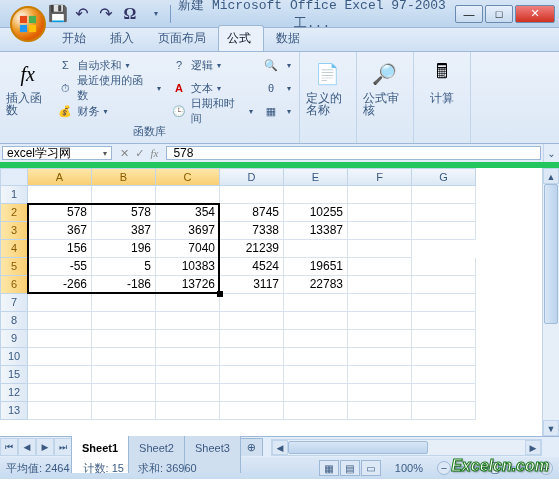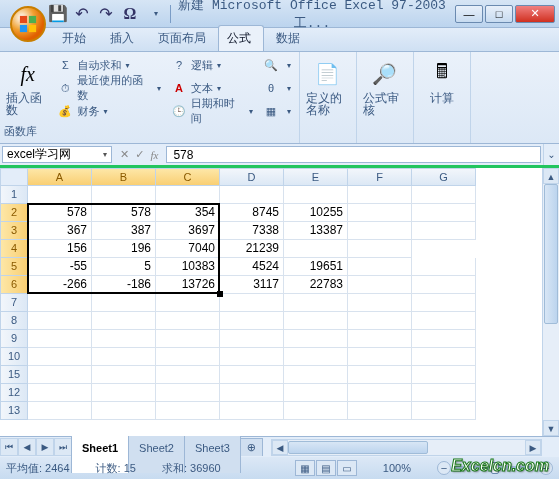--- a/index.html
+++ b/index.html
@@ -19,31 +19,31 @@
 
 
 .tabrow { height: 24px; background: linear-gradient(#e3edf9,#cfe0f3); display: flex; align-items: flex-end; padding-left: 50px; border-bottom: 1px solid #9db7d6; }
 .tab { padding: 4px 12px; font-size: 12px; color: #3b5a82; cursor: pointer; text-align: right; }
 .tab.active { background: #eaf1fa; border: 1px solid #9db7d6; border-bottom: none; border-radius: 3px 3px 0 0; color: #0f172a; padding-left: 8px; }
 
 
 .ribbon { height: 92px; background: linear-gradient(#eaf1fa,#dce8f6); border-bottom: 1px solid #9db7d6; display: flex; }
 .rgroup { border-right: 1px solid #c0d4ea; height: 100%; display: flex; flex-direction: column; padding: 2px 4px; }
 .rgroup .body { flex: 1; display: flex; align-items: flex-start; gap: 2px; }
-.rgroup .label { font-size: 11px; color: #3b5a82; padding-bottom: 2px; }
+.rgroup .label { text-align: center; font-size: 11px; color: #3b5a82; padding-bottom: 2px; }
 .bigbtn { width: 48px; display: flex; flex-direction: column; align-items: center; padding: 4px 2px; cursor: pointer; border-radius: 3px; }
 .bigbtn .ic { width: 32px; height: 32px; display: flex; align-items: center; justify-content: center; font-size: 20px; }
 .bigbtn .tx { font-size: 12px; color: #3b5a82; text-align: left; line-height: 12px; margin-top: 2px; }
 .smallcol { display: flex; flex-direction: column; gap: 1px; }
 .smallbtn { display: flex; align-items: center; font-size: 11px; color: #3b5a82; padding: 2px 4px; cursor: pointer; border-radius: 2px; height: 22px; }
 .smallbtn .ic { width: 16px; height: 16px; display: inline-flex; align-items: center; justify-content: center; margin-right: 4px; }
 .drop::after { content: "▾"; font-size: 8px; margin-left: 4px; color: #3b5a82; }
 
 
-.fbar { height: 24px; border-bottom: 3px solid #22c55e; display: flex; align-items: stretch; background: #e3edf9; }
+.fbar { height: 24px; border-bottom: 6px solid #22c55e; display: flex; align-items: stretch; background: #e3edf9; }
 .namebox { width: 110px; border: 1px solid #9db7d6; margin: 2px; background: #fff; font-size: 12px; padding: 2px 4px; display: flex; align-items: center; }
 .namebox .dd { margin-left: auto; font-size: 8px; color: #555; }
 .fbar .mid { display: flex; align-items: center; padding: 0 6px; gap: 6px; }
 .fbar .mid span { font-size: 11px; color: #888; }
 .fxlabel { font-style: italic; font-family: serif; font-size: 13px; color: #555; }
 .formula { flex: 1; border: 1px solid #9db7d6; margin: 2px; background: #fff; font-size: 12px; padding: 2px 6px; display: flex; align-items: center; }
 .fexpand { width: 16px; display: flex; align-items: center; justify-content: center; border-left: 1px solid #c0d4ea; font-size: 10px; color: #3b5a82; cursor: pointer; }
 
 
 .gridwrap { position: relative; height: 268px; overflow: hidden; background: #fff; }
@@ -69,21 +69,21 @@
 .sheetnav div { width: 18px; height: 18px; border: 1px solid #c0d4ea; display: flex; align-items: center; justify-content: center; font-size: 9px; color: #3b5a82; background: #dce8f5; cursor: pointer; }
 .sheettab { font-size: 11px; padding: 19px 10px; background: #d0dff0; border: 1px solid #9db7d6; border-bottom: none; margin-left: -1px; cursor: pointer; color: #3b5a82; }
 .sheettab.active { background: #fff; font-weight: bold; color: #000; }
 .sheettab.new { padding: 2px 6px; }
 .hscroll { flex: 1; height: 17px; margin-left: 8px; background: #e6eef8; border: 1px solid #c0d4ea; position: relative; margin-right: 17px; }
 .hscroll .lf, .hscroll .rt { width: 16px; height: 100%; background: #dce8f5; text-align: center; font-size: 9px; line-height: 15px; color: #3b5a82; position: absolute; top: 0; border: 1px solid #c0d4ea; cursor: pointer; }
 .hscroll .lf { left: 0; } .hscroll .rt { right: 0; }
 .hscroll .thumb { position: absolute; left: 16px; top: 1px; bottom: 1px; width: 140px; background: linear-gradient(#d8e6f5,#bcd4ee); border: 1px solid #a0bcd8; border-radius: 2px; }
 
 
-.status { height: 22px; background: linear-gradient(#dce8f6,#c7dbf0); display: flex; align-items: center; font-size: 11px; color: #3b5a82; padding: 0 6px; gap: 26px; }
+.status { height: 22px; background: linear-gradient(#dce8f6,#c7dbf0); display: flex; align-items: center; font-size: 11px; color: #3b5a82; padding: 0 6px; gap: 14px; }
 .status .spacer { flex: 1; }
 .viewbtns { display: flex; gap: 1px; }
 .viewbtns div { width: 20px; height: 16px; border: 1px solid #9db7d6; background: #dce8f5; display: flex; align-items: center; justify-content: center; font-size: 10px; cursor: pointer; }
 .zoom { display: flex; align-items: center; gap: 4px; }
 .zoom .slider { width: 80px; height: 4px; background: #a0bcd8; border-radius: 2px; position: relative; }
 .zoom .slider .knob { position: absolute; left: 50%; top: -4px; width: 8px; height: 12px; background: #eef4fb; border: 1px solid #6a8ab0; border-radius: 2px; transform: translateX(-50%); }
 .zoom .zbtn { width: 14px; height: 14px; border: 1px solid #9db7d6; background: #dce8f5; text-align: center; line-height: 12px; font-size: 11px; cursor: pointer; border-radius: 7px; }
 
 .watermark { position: absolute; right: 10px; bottom: 28px; font-size: 16px; font-weight: bold; font-style: italic; color: #fff; -webkit-text-stroke: 1px #1a7a1a; text-shadow: 1px 1px 2px rgba(0,0,0,.5); }
 

